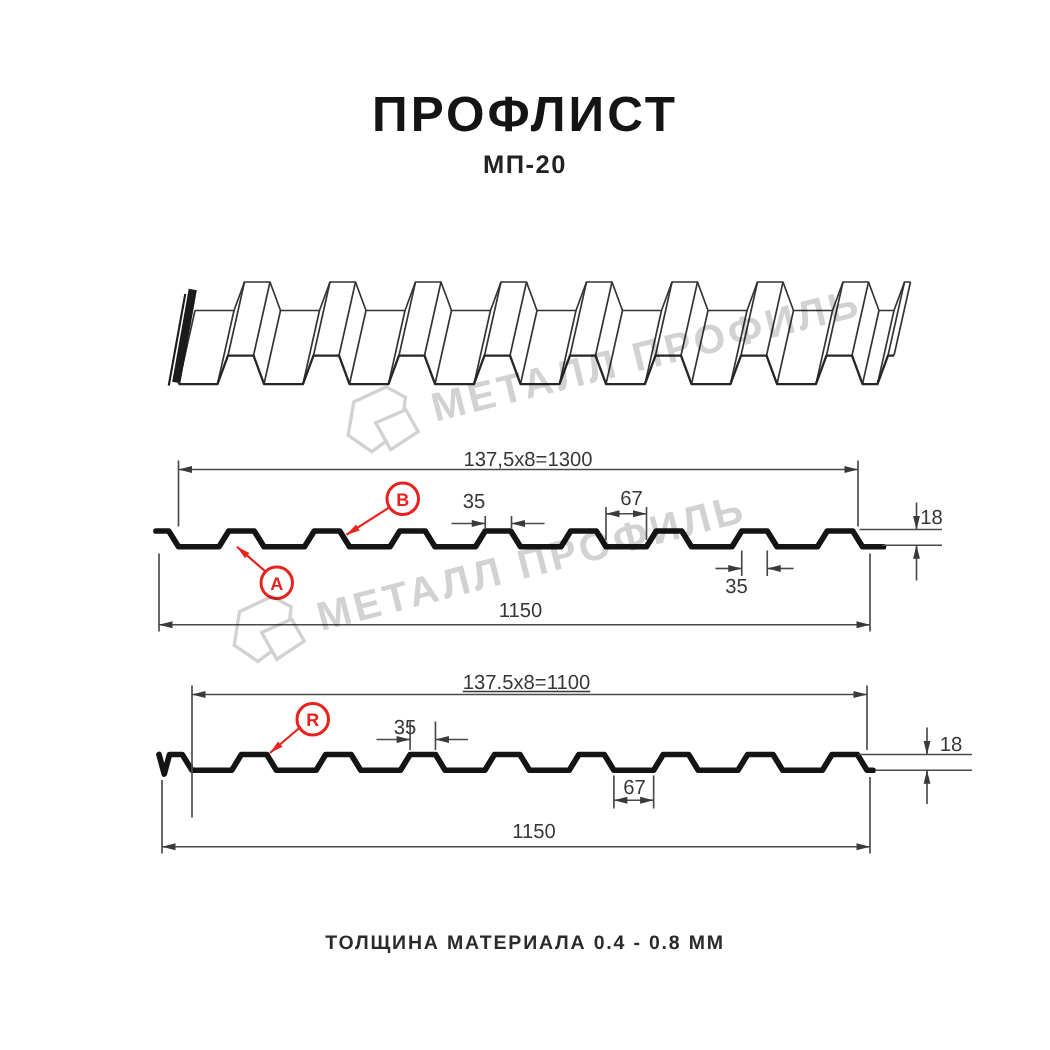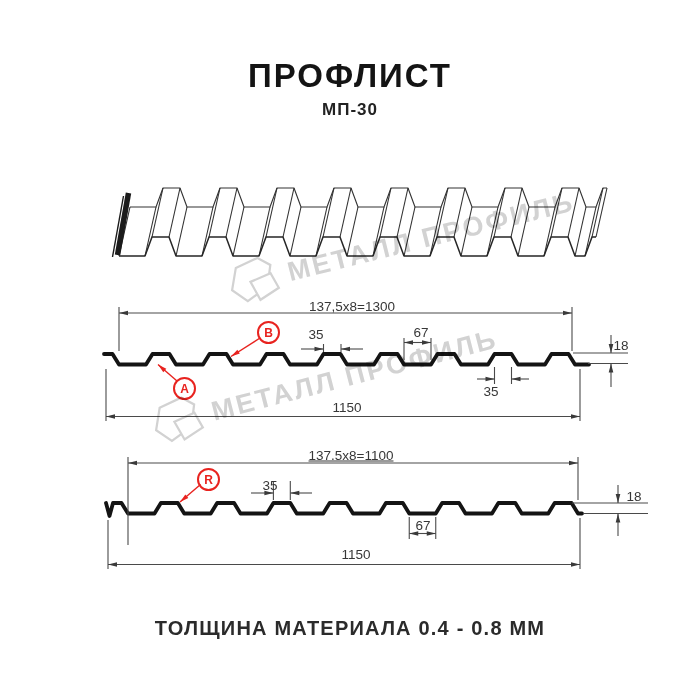--- a/index.html
+++ b/index.html
@@ -4,21 +4,21 @@
 <style>
   html,body{margin:0;padding:0;background:#fff;}
   #stage{
     position:relative;width:700px;height:700px;margin:0 auto;background:#fff;
     font-family:"Liberation Sans", sans-serif;overflow:hidden;
   }
   #art{position:absolute;left:0;top:0;z-index:1;}
   .txt{position:absolute;z-index:2;transform:translate(-50%,-50%);white-space:nowrap;}
   .page-title{font-size:33px;font-weight:800;letter-spacing:2px;color:#141414;}
   .page-subtitle{font-size:17px;font-weight:700;letter-spacing:1px;color:#222;}
-  .footer-note{font-size:20px;font-weight:700;letter-spacing:1.2px;color:#2b2b2b;}
+  .footer-note{font-size:13px;font-weight:700;letter-spacing:1.2px;color:#2b2b2b;}
   .dim{font-size:13.5px;color:#373737;z-index:2;}
   .callout{
     position:absolute;z-index:2;width:19px;height:19px;border-radius:50%;
     border:2px solid var(--red,#e8231f);color:var(--red,#e8231f);
     display:flex;align-items:center;justify-content:center;
     font-size:12px;font-weight:700;background:transparent;
   }
   .wm{
     position:absolute;z-index:3;display:flex;align-items:center;gap:10px;
     color:var(--wm,#d2d2d2);mix-blend-mode:multiply;pointer-events:none;
@@ -137,21 +137,21 @@
       <polygon points="580,564.5 571,566.8 571,562.2" fill="#3a3a3a"></polygon>
       <line x1="260" y1="338" x2="231" y2="356.5" stroke="#e8231f" stroke-width="1.4"></line>
       <polygon points="231,356.5 237.3505858659579,349.7206151341662 239.8245380618518,353.59870236016206" fill="#e8231f"></polygon>
       <line x1="177" y1="381" x2="158" y2="364.5" stroke="#e8231f" stroke-width="1.4"></line>
       <polygon points="158,364.5 166.30337737306016,368.6646037267131 163.2872187580074,372.1377560713193" fill="#e8231f"></polygon>
       <line x1="200.5" y1="484.5" x2="180" y2="502" stroke="#e8231f" stroke-width="1.4"></line>
       <polygon points="180,502 185.35177704598172,494.40734022557945 188.33838399365263,497.90593693570827" fill="#e8231f"></polygon>
     </svg>
 
   <div class="txt page-title" style="left:350px;top:76px;">ПРОФЛИСТ</div>
-  <div class="txt page-subtitle" style="left:350px;top:110px;">МП-30</div>
+  <div class="txt page-subtitle" style="left:350px;top:110px;">МП-20</div>
 
   <div class="wm" style="left:226px;top:262px;width:380px;height:52px;transform:rotate(-14deg);transform-origin:0 50%;">
     <svg width="54" height="48" viewBox="0 0 60 52">
       <polygon points="6,30 16,7 42,2 54,13 45,36 20,46" fill="#ffffff" stroke="currentColor" stroke-width="2.5"></polygon>
       <polygon points="28,26 52,22 57,40 34,48" fill="#ffffff" stroke="currentColor" stroke-width="2.5"></polygon>
     </svg>
     <span class="wm-text">МЕТАЛЛ ПРОФИЛЬ</span>
   </div>
   <div class="wm" style="left:150px;top:402px;width:380px;height:52px;transform:rotate(-14.5deg);transform-origin:0 50%;">
     <svg width="54" height="48" viewBox="0 0 60 52">

